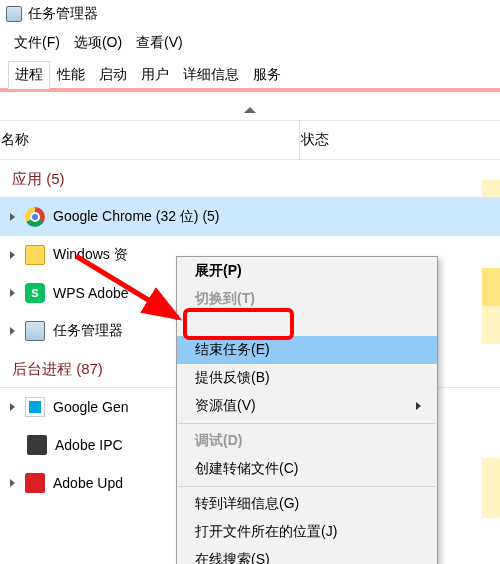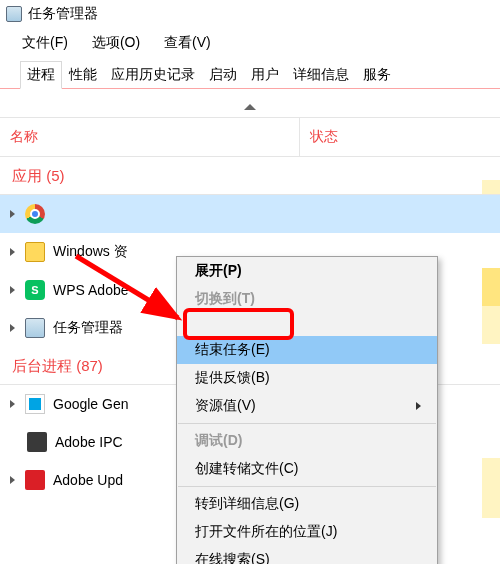--- a/index.html
+++ b/index.html
@@ -2,48 +2,48 @@
 <html><head>
 <meta charset="utf-8">
 <style>
 * { margin: 0; padding: 0; box-sizing: border-box; font-family: "Microsoft YaHei", "Segoe UI", sans-serif; }
 body { width: 500px; height: 564px; background: #fff; overflow: hidden; position: relative; font-size: 14px; color: #000; }
 
 .titlebar { display: flex; align-items: center; padding: 5px 6px; height: 28px; }
 .titlebar .icon { width: 16px; height: 16px; margin-right: 6px; }
 .titlebar .title { font-size: 14px; }
 
-.menubar { display: flex; padding: 4px 16px 6px; gap: 12px; }
+.menubar { display: flex; padding: 4px 8px 6px; gap: 2px; }
 .menubar span { padding: 2px 6px; font-size: 14px; }
 
-.tabbar { display: flex; border-bottom: 1px solid #fca5a5; padding-left: 20px; text-align: center; }
+.tabbar { display: flex; border-bottom: 4px solid #fca5a5; padding-left: 8px; text-align: center; }
 .tab { padding: 4px 6px; font-size: 14px; border: 1px solid transparent; position: relative; top: 1px; }
 .tab.active { border: 1px solid #d9d9d9; border-bottom: 1px solid #fff; background: #fff; }
 
 .chevron-row { text-align: center; padding: 8px 0 4px; color: #666; }
 .chevron-up { display: inline-block; width: 0; height: 0; border-left: 6px solid transparent; border-right: 6px solid transparent; border-bottom: 6px solid #666; }
 
 .header-row { display: flex; border-top: 1px solid #e5e5e5; border-bottom: 1px solid #e5e5e5; }
-.header-cell { padding: 10px 10px; color: #ef4444; font-size: 14px; }
+.header-cell { padding: 10px 1px; color: #000000; font-size: 14px; }
 .header-cell:first-child { flex: 0 0 300px; border-right: 1px solid #e5e5e5; }
 .header-cell:last-child { flex: 1; }
 
 .yellow-stripe { position: absolute; right: 0; top: 180px; width: 18px; height: 384px; }
 .yellow-stripe div { width: 100%; }
 .ys1 { height: 40px; background: #fff4c2; }
 .ys2 { height: 48px; background: #fff; }
 .ys3 { height: 38px; background: #ffe57f; }
 .ys4 { height: 38px; background: #fff4c2; }
 .ys5 { height: 114px; background: #fff; }
 .ys6 { height: 60px; background: #fff4c2; }
 .ys7 { height: 46px; background: #fff; }
 
 .list { position: relative; }
 .group-header { padding: 10px 12px 8px; border-bottom: 1px solid #e5e5e5; }
-.group-header span { color: #ef4444; font-size: 15px; }
+.group-header span { color: #7f1d1d; font-size: 15px; }
 
 .row { display: flex; align-items: center; height: 38px; padding: 0 6px 0 10px; gap: 8px; }
 .row.selected { background: #cce8ff; }
 .expand { display: inline-block; width: 0; height: 0; border-top: 4px solid transparent; border-bottom: 4px solid transparent; border-left: 5px solid #5a5a5a; margin-right: 2px; }
 .app-icon { width: 20px; height: 20px; flex-shrink: 0; }
 .row .label { font-size: 14px; white-space: nowrap; }
 
 .context-menu { position: absolute; left: 176px; top: 256px; width: 262px; background: #f2f2f2; border: 1px solid #a0a0a0; box-shadow: 3px 3px 6px rgba(0,0,0,0.25); z-index: 10; }
 .cm-item { padding: 5px 16px 5px 18px; font-size: 14px; display: flex; justify-content: space-between; align-items: center; }
 .cm-item.highlighted { background: #91c9f7; margin-top: 23px; }
@@ -80,21 +80,20 @@
 
 <div class="menubar">
   <span>文件(F)</span>
   <span>选项(O)</span>
   <span>查看(V)</span>
 </div>
 
 <div class="tabbar">
   <div class="tab active">进程</div>
   <div class="tab">性能</div>
-  <div class="tab">应用历史记录</div>
   <div class="tab">启动</div>
   <div class="tab">用户</div>
   <div class="tab">详细信息</div>
   <div class="tab">服务</div>
 </div>
 
 <div class="chevron-row">
   <span class="chevron-up"></span>
 </div>
 
@@ -115,20 +114,21 @@
 
 <div class="list">
 
   <div class="group-header">
     <span>应用 (5)</span>
   </div>
 
   <div class="row selected">
     <span class="expand"></span>
     <div class="app-icon icon-chrome"></div>
+    <span class="label">Google Chrome (32 位) (5)</span>
   </div>
 
 
   <div class="row">
     <span class="expand"></span>
     <div class="app-icon icon-explorer"></div>
     <span class="label">Windows 资</span>
   </div>
 
   <div class="row">

